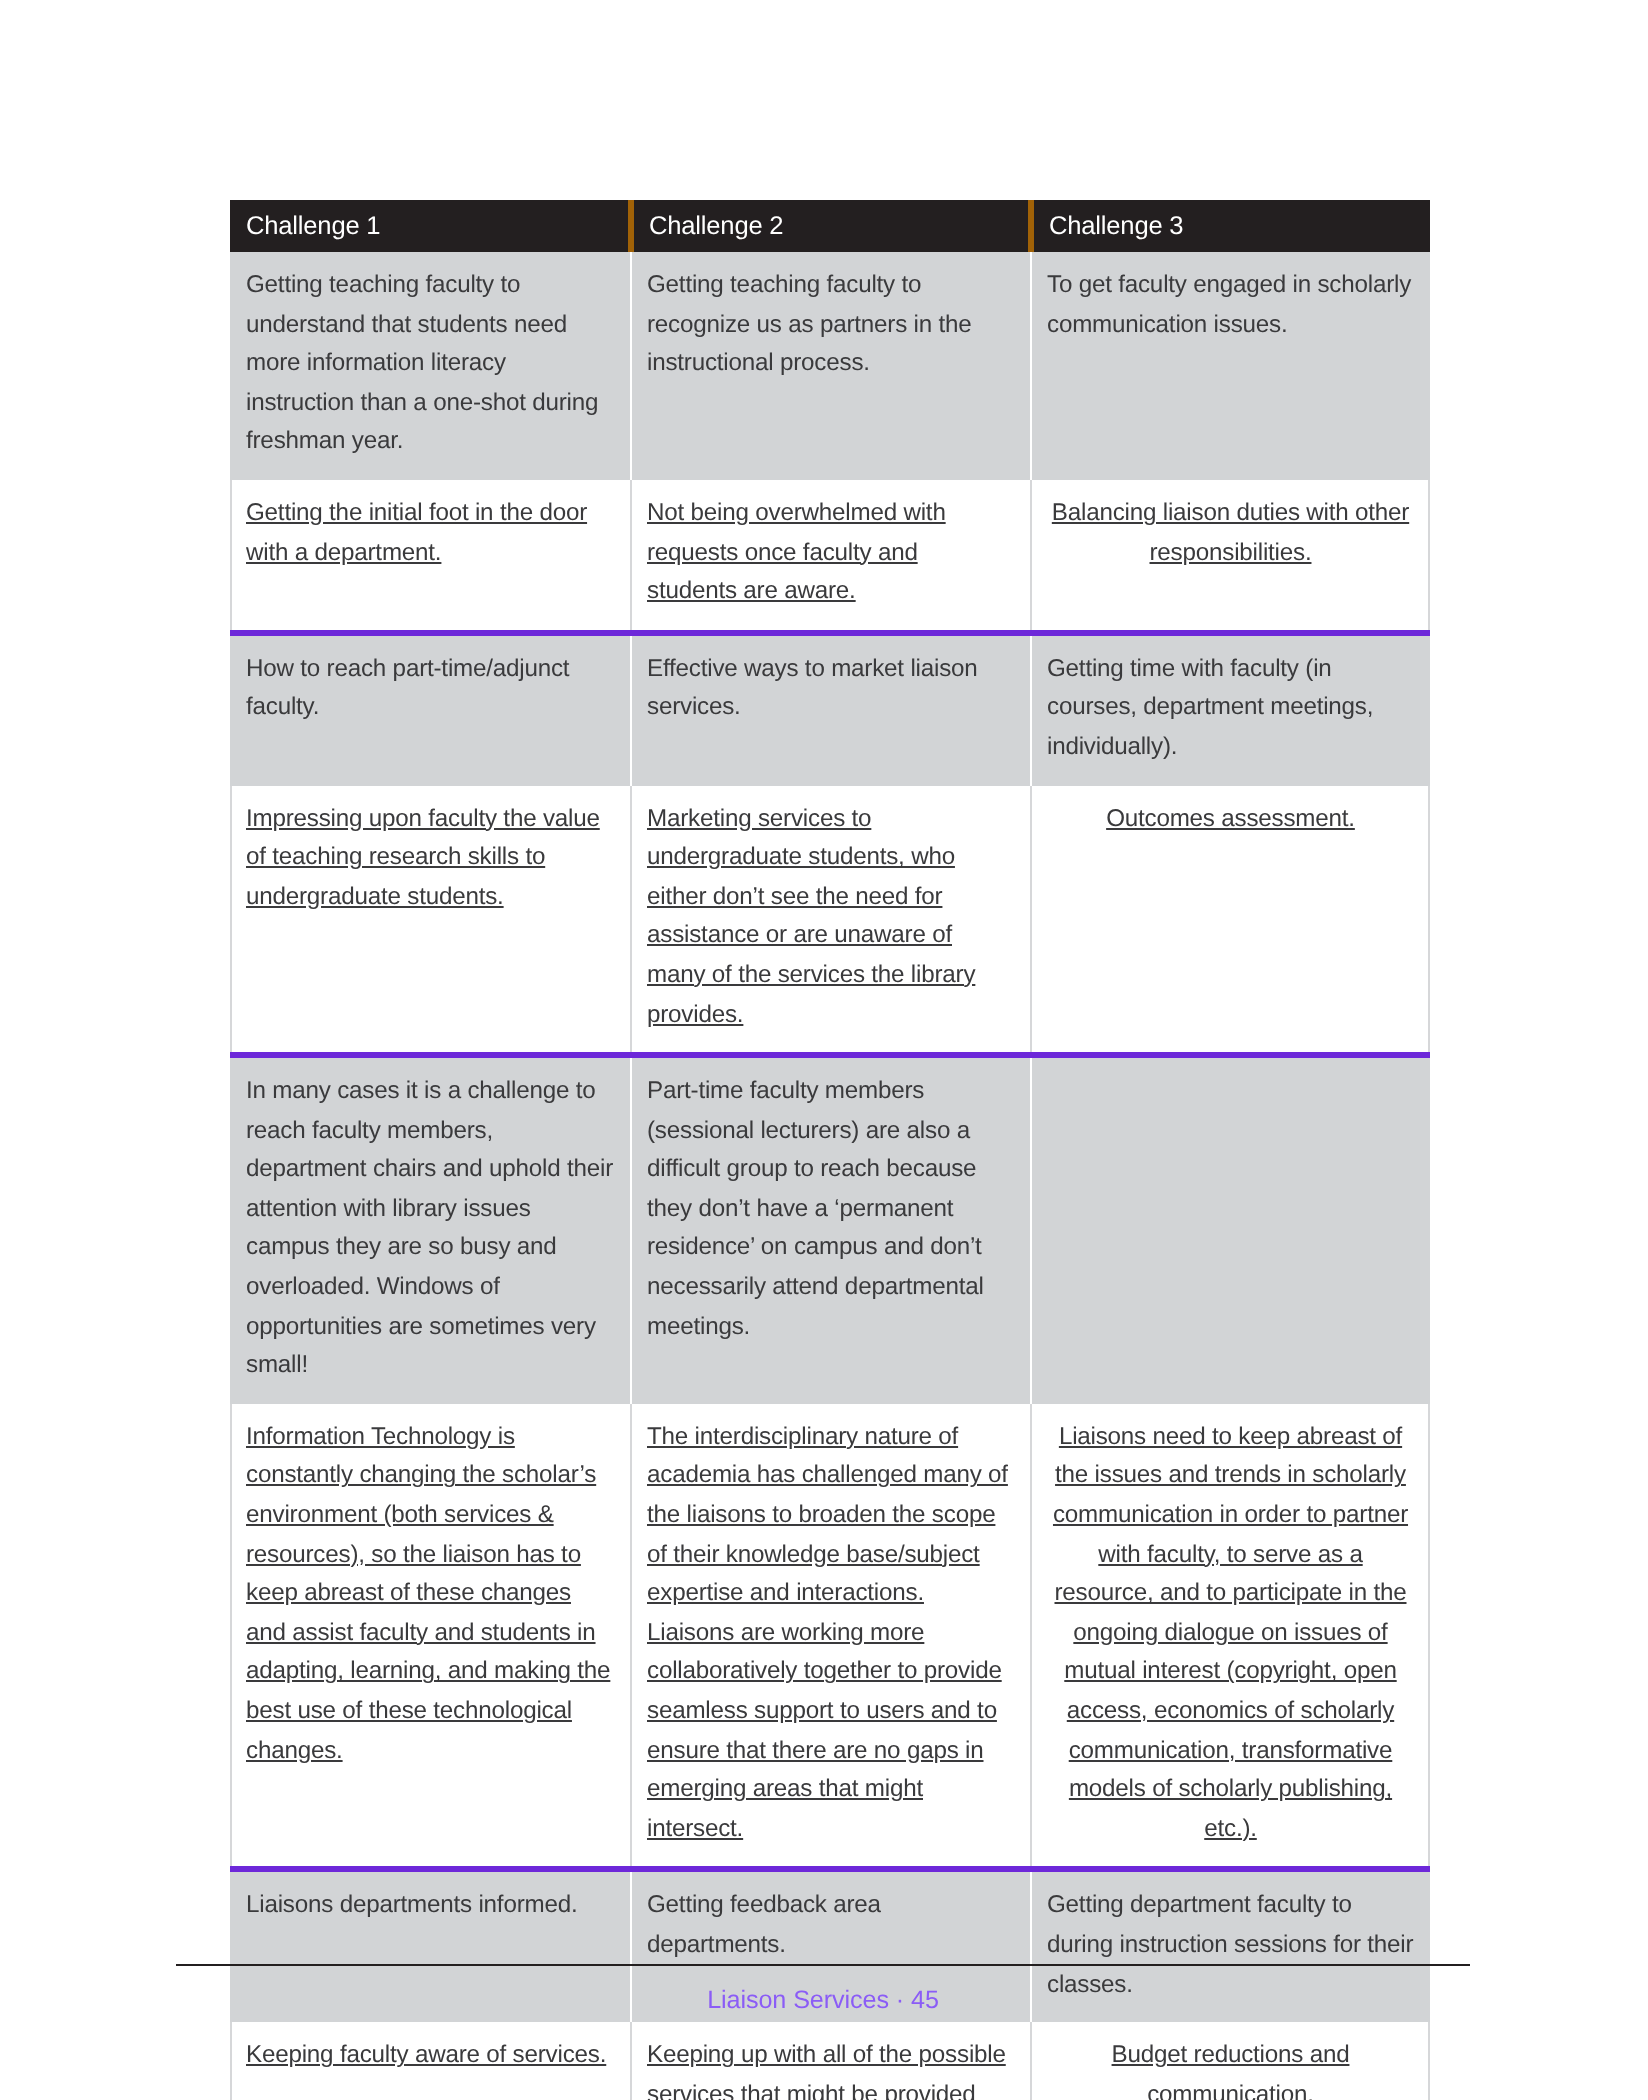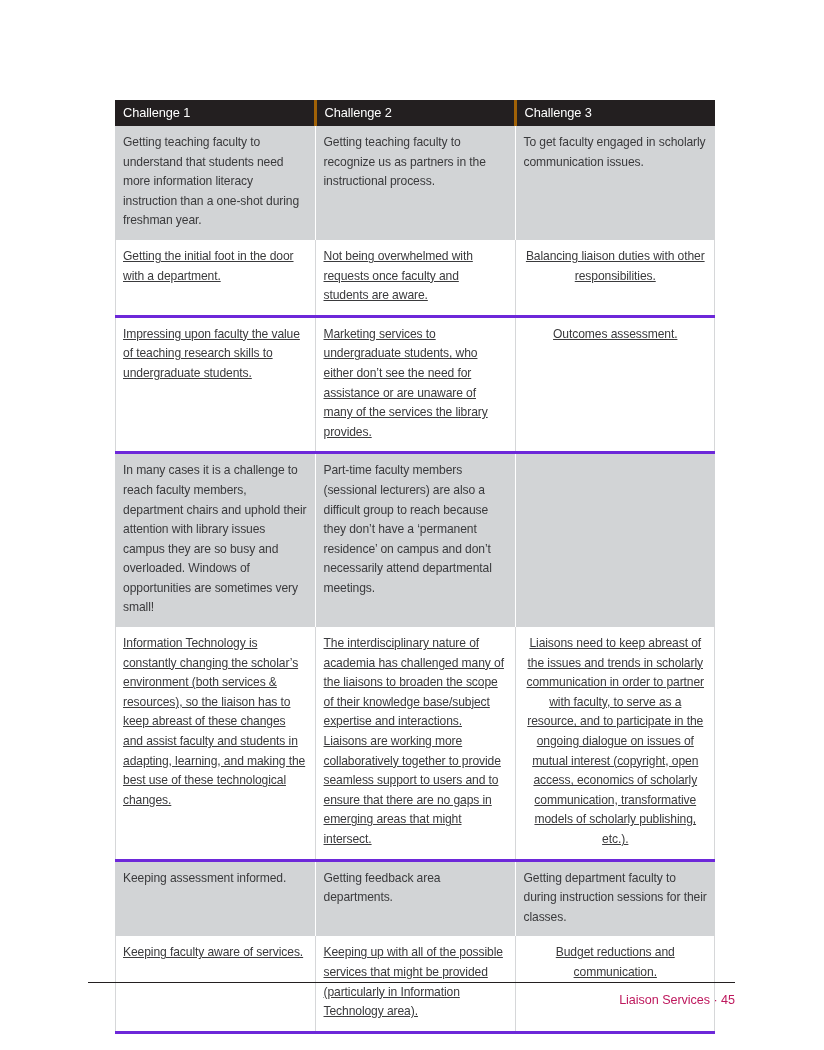--- a/index.html
+++ b/index.html
@@ -102,24 +102,24 @@
     width: 647px;
     height: 1px;
     background: #231f20;
   }
 
   .footer-text {
     position: absolute;
     left: 88px;
     top: 991px;
     width: 647px;
-    text-align: right;
+    text-align: center;
     font-size: 12.6px;
     line-height: 18px;
-    color: #be185d;
+    color: #8b5cf6;
     letter-spacing: -0.05px;
   }
 </style>
 </head>
 <body>
 
 <div class="page">
 
   <table class="challenge-table">
     <colgroup>
@@ -141,41 +141,46 @@
         <td>Getting teaching faculty to recognize us as partners in the instructional process.</td>
         <td>To get faculty engaged in scholarly communication issues.</td>
       </tr>
 
       <tr class="plain">
         <td>Getting the initial foot in the door with a department.</td>
         <td>Not being overwhelmed with requests once faculty and students are aware.</td>
         <td>Balancing liaison duties with other responsibilities.</td>
       </tr>
 
+      <tr class="shaded">
+        <td>How to reach part-time/adjunct faculty.</td>
+        <td>Effective ways to market liaison services.</td>
+        <td>Getting time with faculty (in courses, department meetings, individually).</td>
+      </tr>
 
       <tr class="plain">
         <td>Impressing upon faculty the value of teaching research skills to undergraduate students.</td>
         <td>Marketing services to undergraduate students, who either don’t see the need for assistance or are unaware of many of the services the library provides.</td>
         <td>Outcomes assessment.</td>
       </tr>
 
       <tr class="shaded">
         <td>In many cases it is a challenge to reach faculty members, department chairs and uphold their attention with library issues campus they are so busy and overloaded. Windows of opportunities are sometimes very small!</td>
         <td>Part-time faculty members (sessional lecturers) are also a difficult group to reach because they don’t have a ‘permanent residence’ on campus and don’t necessarily attend departmental meetings.</td>
         <td></td>
       </tr>
 
       <tr class="plain">
         <td>Information Technology is constantly changing the scholar’s environment (both services &amp; resources), so the liaison has to keep abreast of these changes and assist faculty and students in adapting, learning, and making the best use of these technological changes.</td>
         <td>The interdisciplinary nature of academia has challenged many of the liaisons to broaden the scope of their knowledge base/subject expertise and interactions.  Liaisons are working more collaboratively together to provide seamless support to users and to ensure that there are no gaps in emerging areas that might intersect.</td>
         <td>Liaisons need to keep abreast of the issues and trends in scholarly communication in order to partner with faculty, to serve as a resource, and to participate in the ongoing dialogue on issues of mutual interest (copyright, open access, economics of scholarly communication, transformative models of scholarly publishing, etc.).</td>
       </tr>
 
       <tr class="shaded">
-        <td>Keeping assessment informed.</td>
+        <td>Liaisons departments informed.</td>
         <td>Getting feedback area departments.</td>
         <td>Getting department faculty to during instruction sessions for their classes.</td>
       </tr>
 
       <tr class="plain">
         <td>Keeping faculty aware of services.</td>
         <td>Keeping up with all of the possible services that might be provided (particularly in Information Technology area).</td>
         <td>Budget reductions and communication.</td>
       </tr>
 

